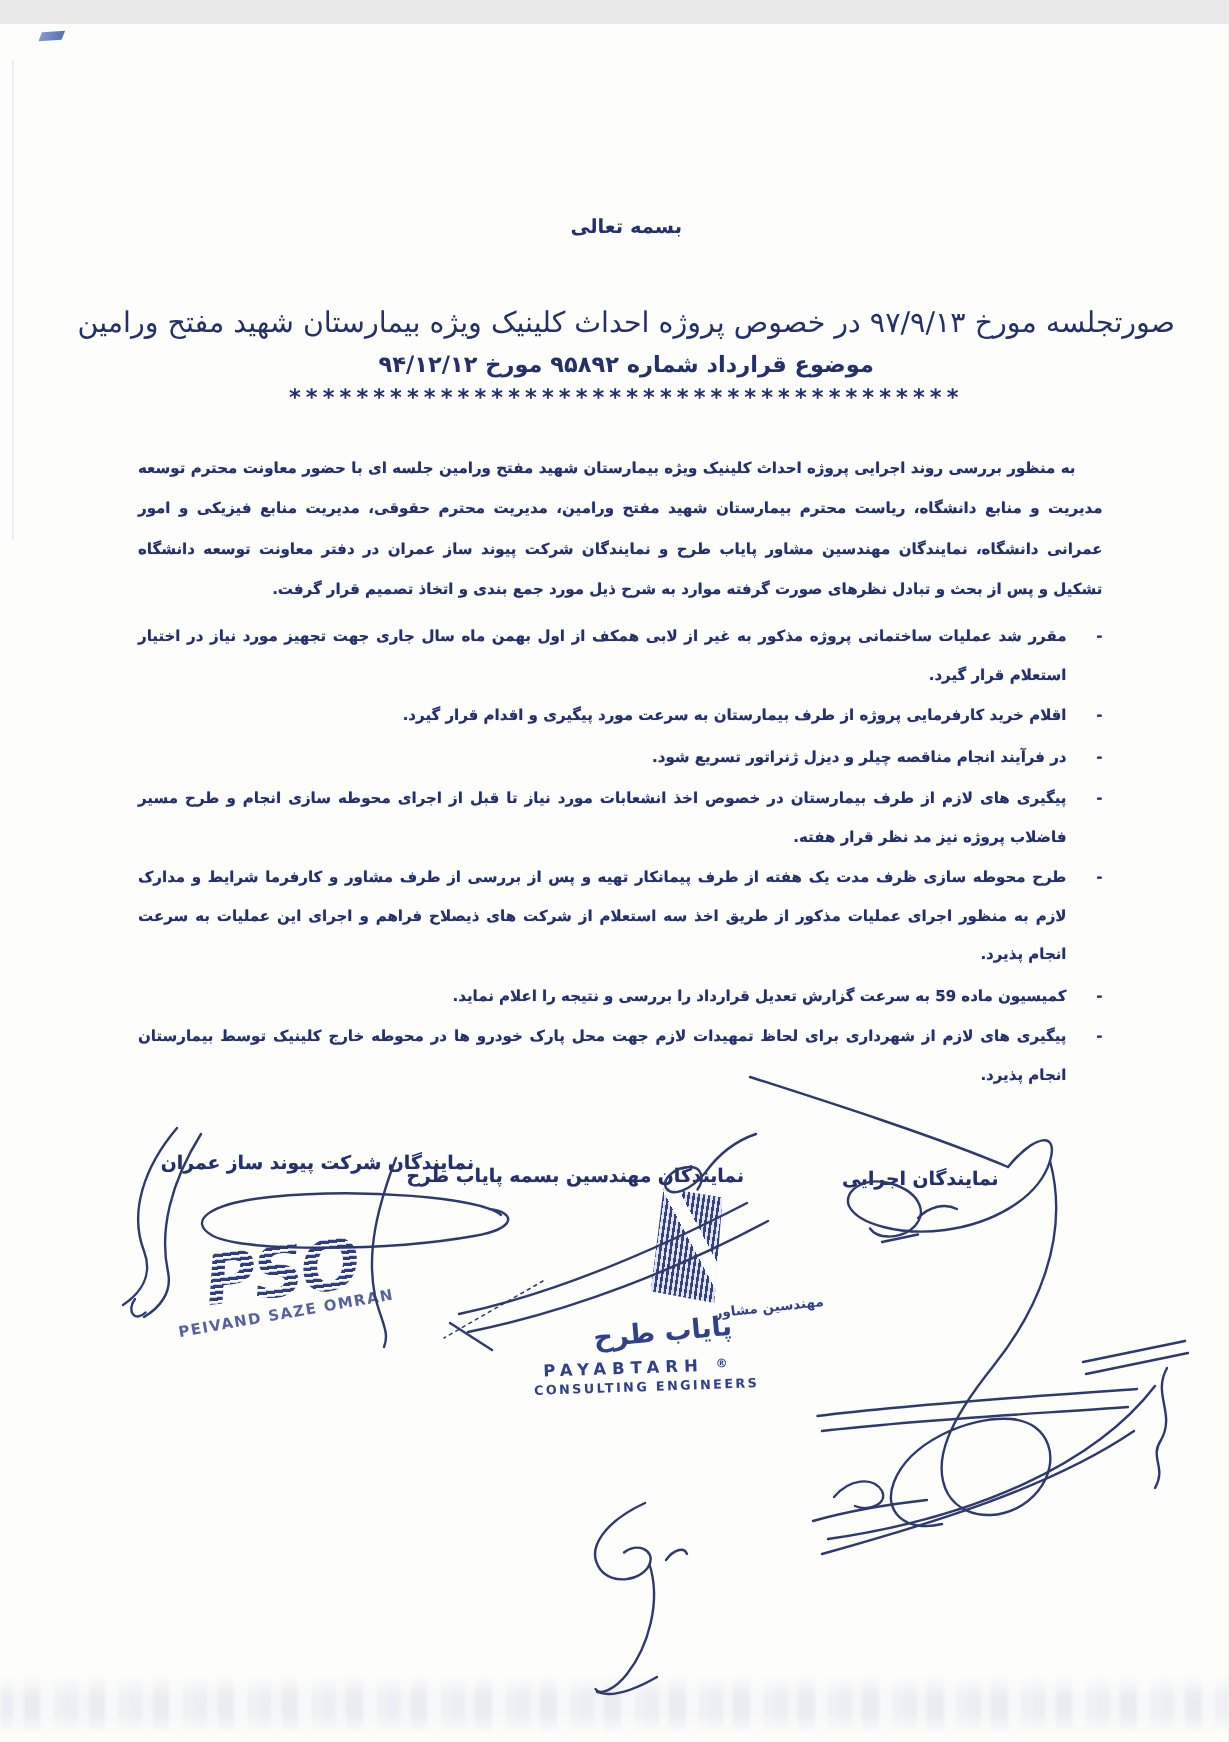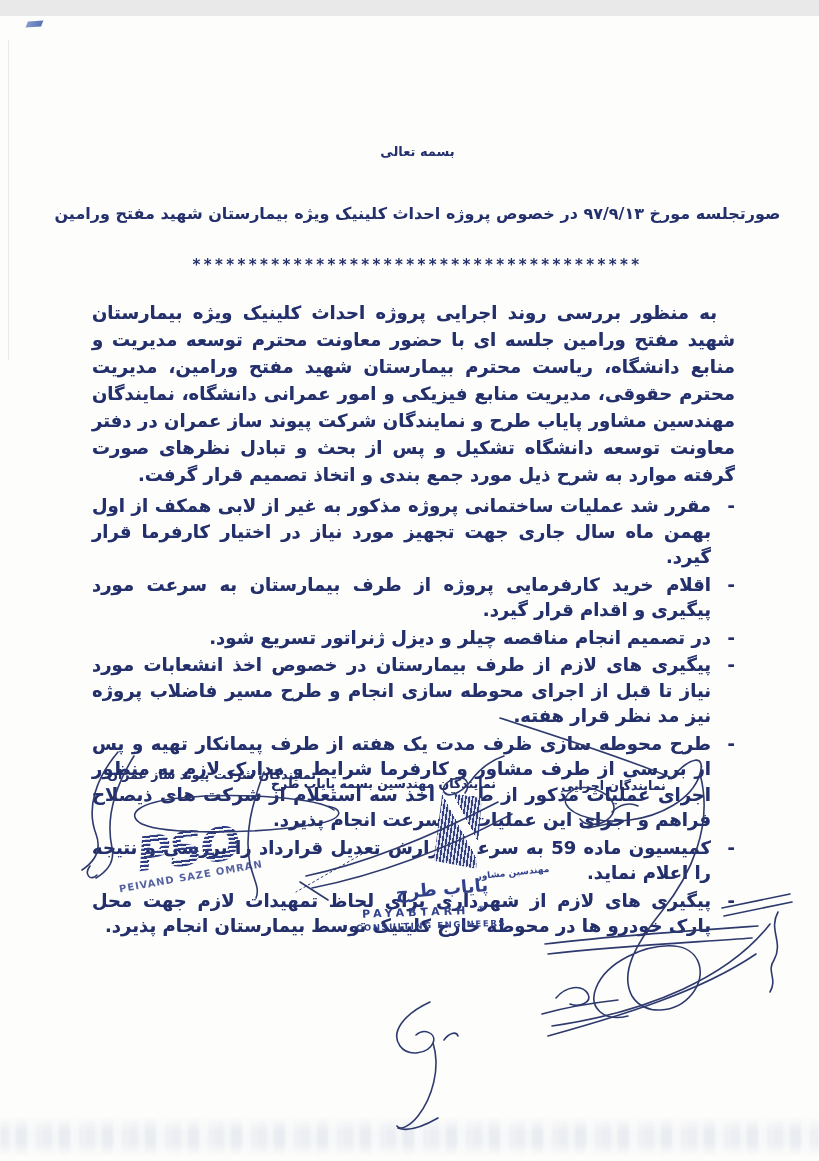--- a/index.html
+++ b/index.html
@@ -14,26 +14,26 @@
     background:linear-gradient(90deg,#6d86c4,#3b59a8);
     transform:skewX(-25deg) rotate(-4deg);opacity:.85;}
   .edge-line{position:absolute;left:8px;top:24px;width:1px;height:320px;background:#cfd6e2;opacity:.5;}
   .scan-band{position:absolute;left:0;right:0;top:1102px;height:38px;opacity:.55;filter:blur(1.2px);
     background:
       linear-gradient(180deg,rgba(253,253,251,.9),rgba(253,253,251,0) 35%,rgba(253,253,251,0) 65%,rgba(253,253,251,.95)),
       repeating-linear-gradient(90deg,#dee3ec 0 9px,#eef1f6 9px 16px,#d9dfe9 16px 27px,#f2f4f8 27px 36px,#e4e8f0 36px 43px);}
   
   .center{position:absolute;left:16px;right:0;text-align:center;}
   .besmellah{top:128px;font-size:13px;font-weight:800;}
-  .title1{top:188px;font-size:16px;font-weight:700;direction:rtl;}
+  .title1{top:188px;font-size:19px;font-weight:400;direction:rtl;}
   .title2{top:218px;font-size:15px;font-weight:800;direction:rtl;}
   .separator{top:240px;font-size:15px;font-weight:800;letter-spacing:3.4px;white-space:nowrap;overflow:hidden;}
   
   .doc-body{position:absolute;top:283px;right:84px;left:92px;direction:rtl;
-    font-size:18px;font-weight:700;text-align:justify;
+    font-size:10px;font-weight:700;text-align:justify;
     text-shadow:0 0 .5px rgba(36,48,107,.55);}
   .intro{margin:0;line-height:27px;text-indent:18px;}
   ul.minutes{list-style:none;margin:5px 0 0 0;padding:0;}
   ul.minutes li{display:flex;line-height:25.5px;margin-bottom:2px;}
   .dash{flex:0 0 24px;width:24px;}
   .btext{flex:1;text-align:justify;}
   
   .sig-title{position:absolute;font-size:12.5px;font-weight:800;direction:rtl;
     white-space:nowrap;text-align:center;text-shadow:0 0 .5px rgba(36,48,107,.55);}
   #sig-contractor-title{top:751px;left:146px;width:170px;}
@@ -73,36 +73,37 @@
 <body>
 
 <div class="page">
 
   <div class="corner-mark"></div>
   <div class="edge-line"></div>
   <div class="scan-band"></div>
 
   <div class="center besmellah">بسمه تعالی</div>
   <div class="center title1">صورتجلسه مورخ ۹۷/۹/۱۳ در خصوص پروژه احداث کلینیک ویژه بیمارستان شهید مفتح ورامین</div>
+  <div class="center title2">موضوع قرارداد شماره ۹۵۸۹۲ مورخ ۹۴/۱۲/۱۲</div>
   <div class="center separator">****************************************</div>
 
   <div class="doc-body">
     <p class="intro">به منظور بررسی روند اجرایی پروژه احداث کلینیک ویژه بیمارستان شهید مفتح ورامین جلسه ای با حضور معاونت محترم توسعه مدیریت و منابع دانشگاه، ریاست محترم بیمارستان شهید مفتح ورامین، مدیریت محترم حقوقی، مدیریت منابع فیزیکی و امور عمرانی دانشگاه، نمایندگان مهندسین مشاور پایاب طرح و نمایندگان شرکت پیوند ساز عمران در دفتر معاونت توسعه دانشگاه تشکیل و پس از بحث و تبادل نظرهای صورت گرفته موارد به شرح ذیل مورد جمع بندی و اتخاذ تصمیم قرار گرفت.</p>
     <ul class="minutes">
       <li>
         <span class="dash">-</span>
-        <span class="btext">مقرر شد عملیات ساختمانی پروژه مذکور به غیر از لابی همکف از اول بهمن ماه سال جاری جهت تجهیز مورد نیاز در اختیار کارفرما قرار گیرد.</span>
+        <span class="btext">مقرر شد عملیات ساختمانی پروژه مذکور به غیر از لابی همکف از اول بهمن ماه سال جاری جهت تجهیز مورد نیاز در اختیار استعلام قرار گیرد.</span>
       </li>
       <li>
         <span class="dash">-</span>
         <span class="btext">اقلام خرید کارفرمایی پروژه از طرف بیمارستان به سرعت مورد پیگیری و اقدام قرار گیرد.</span>
       </li>
       <li>
         <span class="dash">-</span>
-        <span class="btext">در تصمیم انجام مناقصه چیلر و دیزل ژنراتور تسریع شود.</span>
+        <span class="btext">در فرآیند انجام مناقصه چیلر و دیزل ژنراتور تسریع شود.</span>
       </li>
       <li>
         <span class="dash">-</span>
         <span class="btext">پیگیری های لازم از طرف بیمارستان در خصوص اخذ انشعابات مورد نیاز تا قبل از اجرای محوطه سازی انجام و طرح مسیر فاضلاب پروژه نیز مد نظر قرار هفته.</span>
       </li>
       <li>
         <span class="dash">-</span>
         <span class="btext">طرح محوطه سازی ظرف مدت یک هفته از طرف پیمانکار تهیه و پس از بررسی از طرف مشاور و کارفرما شرایط و مدارک لازم به منظور اجرای عملیات مذکور از طریق اخذ سه استعلام از شرکت های ذیصلاح فراهم و اجرای این عملیات به سرعت انجام پذیرد.</span>
       </li>
       <li>

